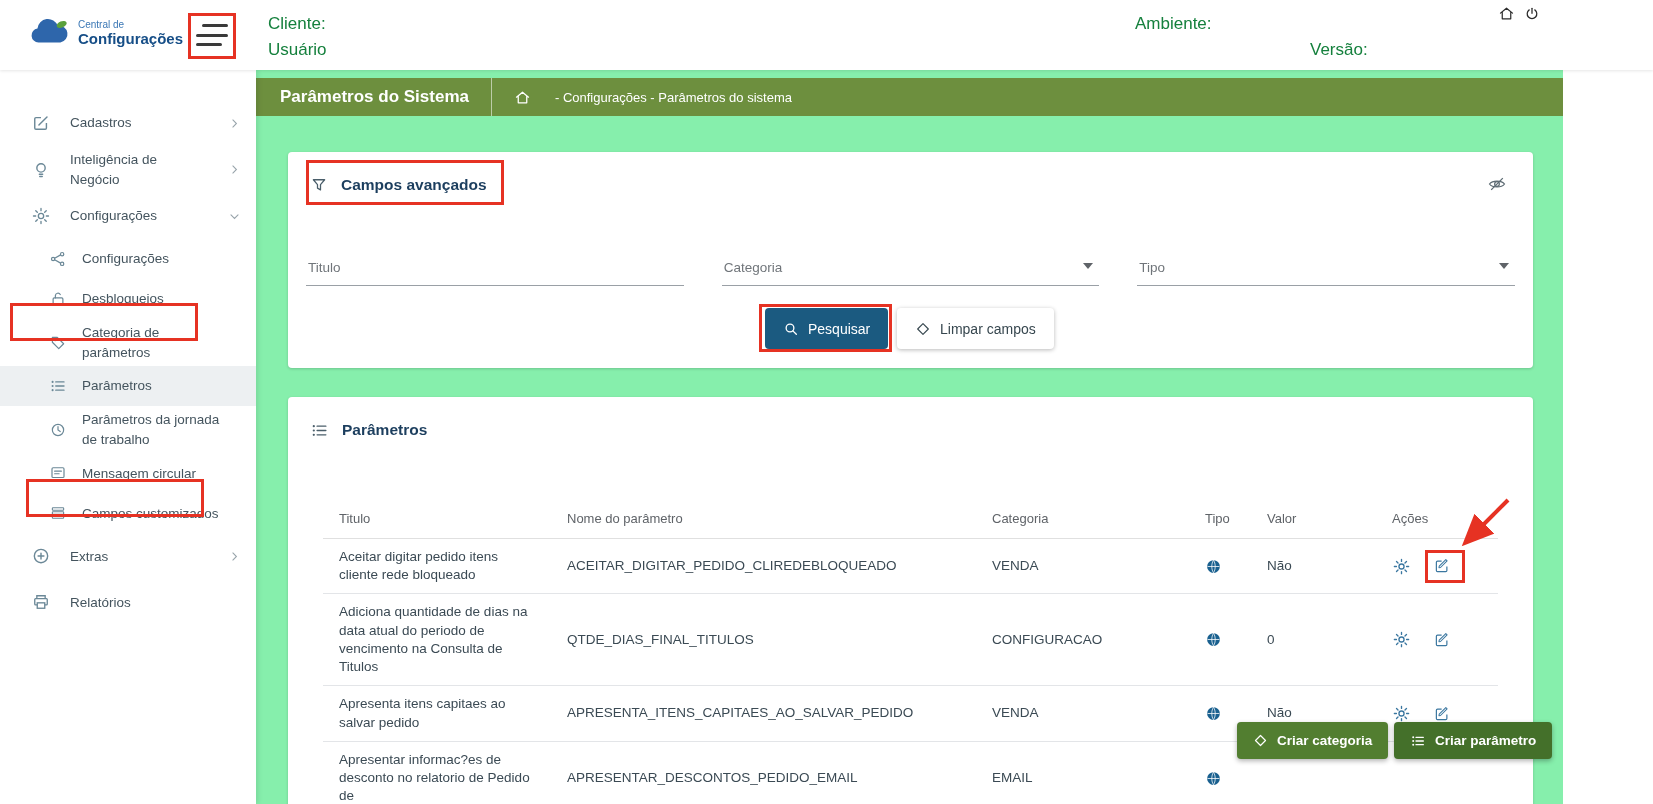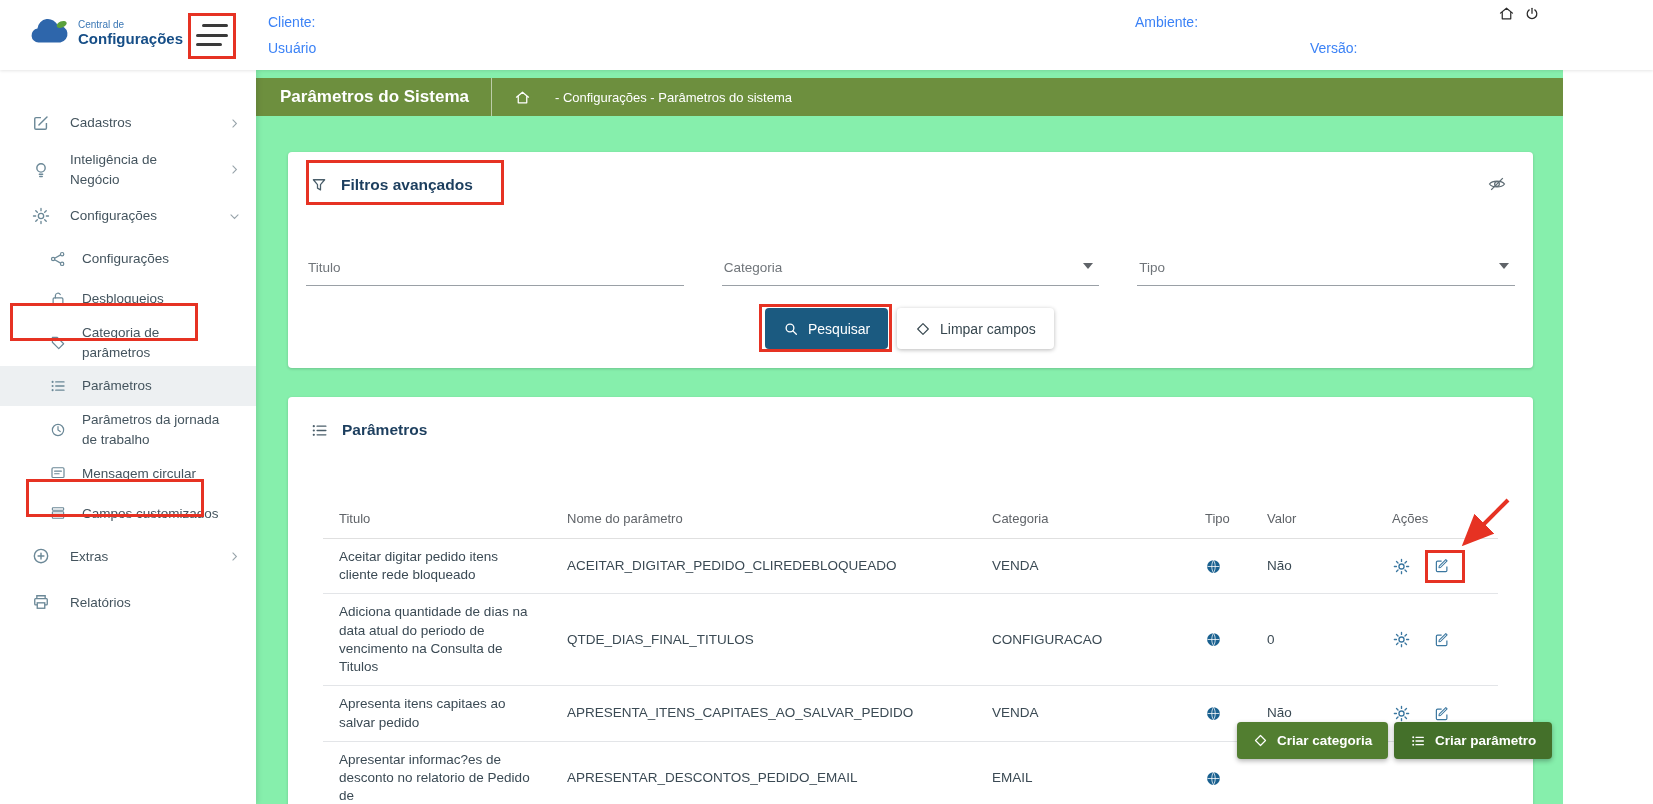--- a/index.html
+++ b/index.html
@@ -13,21 +13,21 @@
   .logo { position:absolute; left:28px; top:16px; display:flex; align-items:center; gap:8px; cursor:pointer; }
   .logo-text { display:flex; flex-direction:column; line-height:1.15; }
   .logo-l1 { font-size:10px; color:#3a77b5; }
   .logo-l2 { font-size:15px; font-weight:bold; color:#164e87; }
   .hamburger { position:absolute; left:196px; top:22px; width:32px; height:26px; background:none; border:none;
                cursor:pointer; display:flex; flex-direction:column; justify-content:space-between; padding:2px 0; }
   .hamburger span { display:block; height:3px; background:#3a3a3a; border-radius:2px; }
   .hamburger span:nth-child(1){ width:26px; align-self:flex-end; }
   .hamburger span:nth-child(2){ width:32px; }
   .hamburger span:nth-child(3){ width:26px; }
-  .meta { position:absolute; font-size:14px; color:#3b82f6; }
+  .meta { position:absolute; font-size:17px; color:#15803d; }
   .meta-cliente { left:268px; top:14px; }
   .meta-usuario { left:268px; top:40px; }
   .meta-ambiente { left:1135px; top:14px; }
   .meta-versao { left:1310px; top:40px; }
   .top-icons { position:absolute; right:112px; top:4px; display:flex; gap:7px; color:#2b2b2b; }
   .top-icons .tib { background:none; border:none; color:#2b2b2b; cursor:pointer; padding:1px; }
 
   
   .sidebar { position:absolute; top:70px; left:0; width:256px; bottom:0; background:#fff;
              box-shadow:2px 0 5px rgba(0,0,0,.10); z-index:5; overflow:hidden; padding-top:30px; }
@@ -301,21 +301,21 @@
       <span class="pb-crumb">- Configurações - Parâmetros do sistema</span>
     </div>
 
     <section class="card filters-card">
       <div class="card-title-row">
         <span class="ticon">
           <svg viewBox="0 0 24 24" width="18" height="18">
               <path d="M4.5 5 H19.5 L14 11.5 V18.5 L10 16.2 V11.5 Z" fill="none" stroke="currentColor" stroke-width="1.7" stroke-linejoin="round"></path>
             </svg>
         </span>
-        <span>Filtros avançados</span>
+        <span>Campos avançados</span>
       </div>
       <button class="eye-btn" aria-label="hide filters">
         <svg viewBox="0 0 24 24" width="20" height="20">
             <path d="M3 12 C6.5 7.3 17.5 7.3 21 12 C17.5 16.7 6.5 16.7 3 12 Z" fill="none" stroke="currentColor" stroke-width="1.5"></path>
             <circle cx="12" cy="12" r="2.8" fill="none" stroke="currentColor" stroke-width="1.5"></circle>
             <path d="M5 19 L19 5" stroke="currentColor" stroke-width="1.5"></path>
           </svg>
       </button>
 
       <div class="fields-row">

